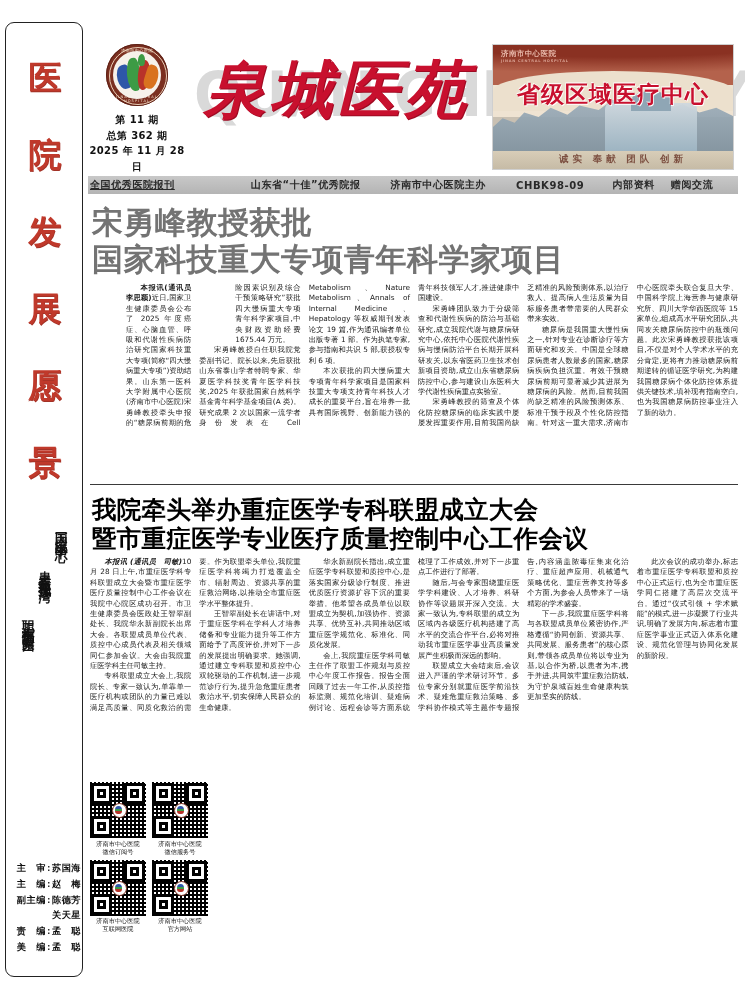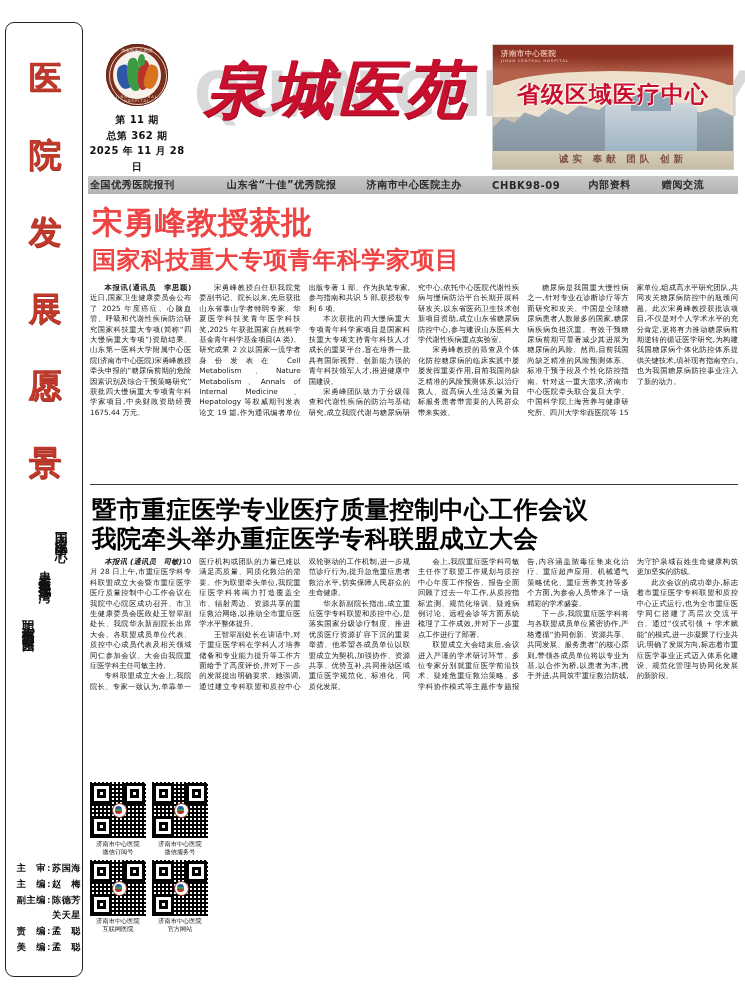--- a/index.html
+++ b/index.html
@@ -167,44 +167,44 @@
   
   .graybar{
     position:absolute;left:88px;top:176px;width:650px;height:18px;
     background:linear-gradient(#c8c8c8,#b4b4b4);
     display:flex;align-items:center;
     font-family:"DejaVu Sans","Liberation Sans",sans-serif;
     font-size:10px;font-weight:bold;color:#2a2a2a;letter-spacing:0.6px;
     box-sizing:border-box;
   }
   .graybar span{white-space:nowrap;}
-  .gb1{margin-left:2px;}
-  .gb2{margin-left:24px;padding-left:28px;}
+  .gb1{margin-left:2px;text-decoration:underline;}
+  .gb2{margin-left:48px;padding-left:28px;}
   .gb3{margin-left:30px;}
   .gb4{margin-left:30px;font-family:"DejaVu Sans","Liberation Sans",sans-serif;}
   .gb5{margin-left:28px;}
-  .gb6{margin-left:31px;}
+  .gb6{margin-left:16px;}
 
   
   .art1-head{
     position:absolute;left:92px;top:204px;width:620px;
     font-family:"DejaVu Serif","Liberation Serif",serif;
-    font-weight:bold;color:#ef4444;font-size:31px;line-height:37px;
+    font-weight:bold;color:#737373;font-size:31px;line-height:37px;
     letter-spacing:0.5px;
   }
-  .art1-head .l2{font-size:24px;}
+  .art1-head .l2{font-size:31px;}
   .art1-body{
     position:absolute;left:90px;top:283px;width:648px;height:193px;
     column-count:6;column-gap:8px;column-rule:none;
     font-size:7.3px;line-height:10.4px;text-align:justify;
     color:#1a1a1a;
     font-family:"DejaVu Sans","Liberation Sans",sans-serif;
   }
   .art1-body p{margin:0;text-indent:2em;}
-  .art1-body p.lead{text-indent:2em;}
+  .art1-body p.lead{text-indent:2em;margin-left:36px;}
   .art1-body .byline{font-weight:bold;}
   .rule1{
     position:absolute;left:90px;top:484px;width:648px;height:0;
     border-top:1px solid #3a3a3a;
   }
 
   
   .art2-head{
     position:absolute;left:92px;top:495px;width:630px;
     font-family:"DejaVu Serif","Liberation Serif",serif;
@@ -367,30 +367,31 @@
     <p>宋勇峰教授自任职我院党委副书记、院长以来,先后获批山东省泰山学者特聘专家、华夏医学科技奖青年医学科技奖,2025 年获批国家自然科学基金青年科学基金项目(A 类)。研究成果 2 次以国家一流学者身份发表在 Cell Metabolism、Nature Metabolism、Annals of Internal Medicine、Hepatology 等权威期刊发表论文 19 篇,作为通讯编者单位出版专著 1 部。作为执笔专家,参与指南和共识 5 部,获授权专利 6 项。</p>
     <p>本次获批的四大慢病重大专项青年科学家项目是国家科技重大专项支持青年科技人才成长的重要平台,旨在培养一批具有国际视野、创新能力强的青年科技领军人才,推进健康中国建设。</p>
     <p>宋勇峰团队致力于分级筛查和代谢性疾病的防治与基础研究,成立我院代谢与糖尿病研究中心,依托中心医院代谢性疾病与慢病防治平台长期开展科研攻关,以东省医药卫生技术创新项目资助,成立山东省糖尿病防控中心,参与建设山东医科大学代谢性疾病重点实验室。</p>
     <p>宋勇峰教授的筛查及个体化防控糖尿病的临床实践中屡屡发挥重要作用,目前我国尚缺乏精准的风险预测体系,以治疗救人、提高病人生活质量为目标服务患者带需要的人民群众带来实效。</p>
     <p>糖尿病是我国重大慢性病之一,针对专业在诊断诊疗等方面研究和攻关。中国是全球糖尿病患者人数最多的国家,糖尿病疾病负担沉重。有效干预糖尿病前期可显著减少其进展为糖尿病的风险。然而,目前我国尚缺乏精准的风险预测体系、标准干预手段及个性化防控指南。针对这一重大需求,济南市中心医院牵头联合复旦大学、中国科学院上海营养与健康研究所、四川大学华西医院等 15 家单位,组成高水平研究团队,共同攻关糖尿病防控中的瓶颈问题。此次宋勇峰教授获批该项目,不仅是对个人学术水平的充分肯定,更将有力推动糖尿病前期逆转的循证医学研究,为构建我国糖尿病个体化防控体系提供关键技术,填补现有指南空白,也为我国糖尿病防控事业注入了新的动力。</p>
   </div>
 
   <div class="rule1"></div>
 
   <div class="art2-head">
+    <div>我院牵头举办重症医学专科联盟成立大会</div>
     <div>暨市重症医学专业医疗质量控制中心工作会议</div>
-    <div>我院牵头举办重症医学专科联盟成立大会</div>
   </div>
 
   <div class="art2-body">
     <p><span class="byline">本报讯 (通讯员　司敏)</span><span>10 月 28 日上午,市重症医学科专科联盟成立大会暨市重症医学医疗质量控制中心工作会议在我院中心院区成功召开。市卫生健康委员会医政处王智翠副处长、我院华永新副院长出席大会。各联盟成员单位代表、质控中心成员代表及相关领域同仁参加会议。大会由我院重症医学科主任司敏主持。</span></p>
     <p>专科联盟成立大会上,我院院长、专家一致认为,单靠单一医疗机构或团队的力量已难以满足高质量、同质化救治的需要。作为联盟牵头单位,我院重症医学科将竭力打造覆盖全市、辐射周边、资源共享的重症救治网络,以推动全市重症医学水平整体提升。</p>
     <p>王智翠副处长在讲话中,对于重症医学科在学科人才培养储备和专业能力提升等工作方面给予了高度评价,并对下一步的发展提出明确要求。她强调,通过建立专科联盟和质控中心双轮驱动的工作机制,进一步规范诊疗行为,提升急危重症患者救治水平,切实保障人民群众的生命健康。</p>
     <p>华永新副院长指出,成立重症医学专科联盟和质控中心,是落实国家分级诊疗制度、推进优质医疗资源扩容下沉的重要举措。他希望各成员单位以联盟成立为契机,加强协作、资源共享、优势互补,共同推动区域重症医学规范化、标准化、同质化发展。</p>
     <p>会上,我院重症医学科司敏主任作了联盟工作规划与质控中心年度工作报告。报告全面回顾了过去一年工作,从质控指标监测、规范化培训、疑难病例讨论、远程会诊等方面系统梳理了工作成效,并对下一步重点工作进行了部署。</p>
+    <p>随后,与会专家围绕重症医学学科建设、人才培养、科研协作等议题展开深入交流。大家一致认为,专科联盟的成立为区域内各级医疗机构搭建了高水平的交流合作平台,必将对推动我市重症医学事业高质量发展产生积极而深远的影响。</p>
     <p>联盟成立大会结束后,会议进入严谨的学术研讨环节。多位专家分别就重症医学前沿技术、疑难危重症救治策略、多学科协作模式等主题作专题报告,内容涵盖脓毒症集束化治疗、重症超声应用、机械通气策略优化、重症营养支持等多个方面,为参会人员带来了一场精彩的学术盛宴。</p>
     <p>下一步,我院重症医学科将与各联盟成员单位紧密协作,严格遵循“协同创新、资源共享、共同发展、服务患者”的核心原则,带领各成员单位将以专业为基,以合作为桥,以患者为本,携手并进,共同筑牢重症救治防线,为守护泉城百姓生命健康构筑更加坚实的防线。</p>
     <p>此次会议的成功举办,标志着市重症医学专科联盟和质控中心正式运行,也为全市重症医学同仁搭建了高层次交流平台。通过“仪式引领 + 学术赋能”的模式,进一步凝聚了行业共识,明确了发展方向,标志着市重症医学事业正式迈入体系化建设、规范化管理与协同化发展的新阶段。</p>
   </div>
 
   <div class="qr-holder">
     <div class="qr-grid">
       <div class="qr-cell">
         <div class="qr-img">
           <span class="qr-tl"></span>

